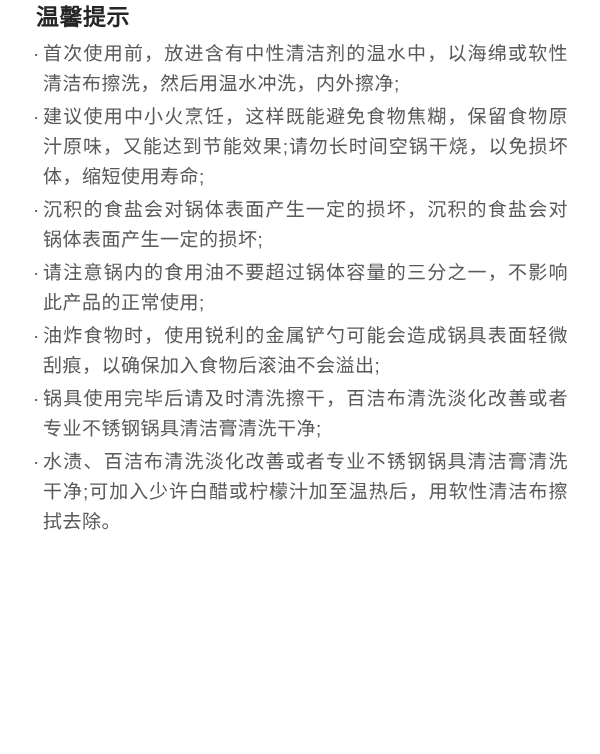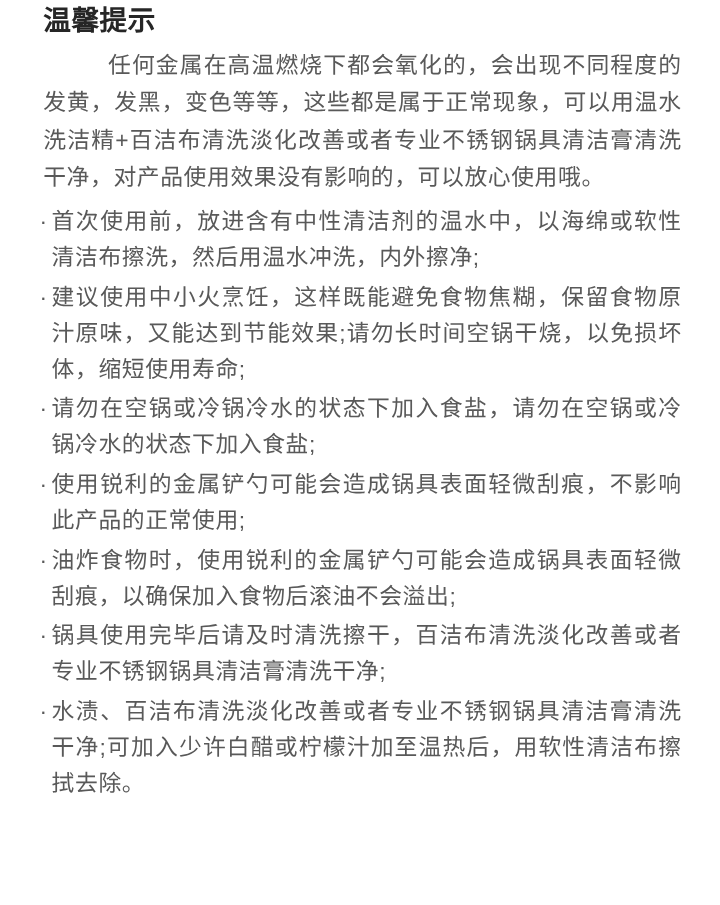--- a/index.html
+++ b/index.html
@@ -65,41 +65,40 @@
     text-align: justify;
   }
 </style>
 </head>
 <body>
 
 <div class="page">
 
   <section>
     <h2 class="section-title">温馨提示</h2>
-    <p class="intro-paragraph">任何金属在高温燃烧下都会氧化的，会出现不同程度的发黄，发黑，变色等等，这些都是属于正常现象，可以用温水洗洁精+百洁布清洗淡化改善或者专业不锈钢锅具清洁膏清洗干净，对产品使用效果没有影响的，可以放心使用哦。</p>
   </section>
 
   <section>
 
     <ul class="usage-list">
       <li>
         <span class="bullet">·</span>
         <span class="item-text">首次使用前，放进含有中性清洁剂的温水中，以海绵或软性清洁布擦洗，然后用温水冲洗，内外擦净;</span>
       </li>
       <li>
         <span class="bullet">·</span>
         <span class="item-text">建议使用中小火烹饪，这样既能避免食物焦糊，保留食物原汁原味，又能达到节能效果;请勿长时间空锅干烧，以免损坏体，缩短使用寿命;</span>
       </li>
       <li>
         <span class="bullet">·</span>
-        <span class="item-text">请勿在空锅或冷锅冷水的状态下加入食盐，请勿在空锅或冷锅冷水的状态下加入食盐;</span>
+        <span class="item-text">沉积的食盐会对锅体表面产生一定的损坏，沉积的食盐会对锅体表面产生一定的损坏;</span>
       </li>
       <li>
         <span class="bullet">·</span>
-        <span class="item-text">使用锐利的金属铲勺可能会造成锅具表面轻微刮痕，不影响此产品的正常使用;</span>
+        <span class="item-text">请注意锅内的食用油不要超过锅体容量的三分之一，不影响此产品的正常使用;</span>
       </li>
       <li>
         <span class="bullet">·</span>
         <span class="item-text">油炸食物时，使用锐利的金属铲勺可能会造成锅具表面轻微刮痕，以确保加入食物后滚油不会溢出;</span>
       </li>
       <li>
         <span class="bullet">·</span>
         <span class="item-text">锅具使用完毕后请及时清洗擦干，百洁布清洗淡化改善或者专业不锈钢锅具清洁膏清洗干净;</span>
       </li>
       <li>

